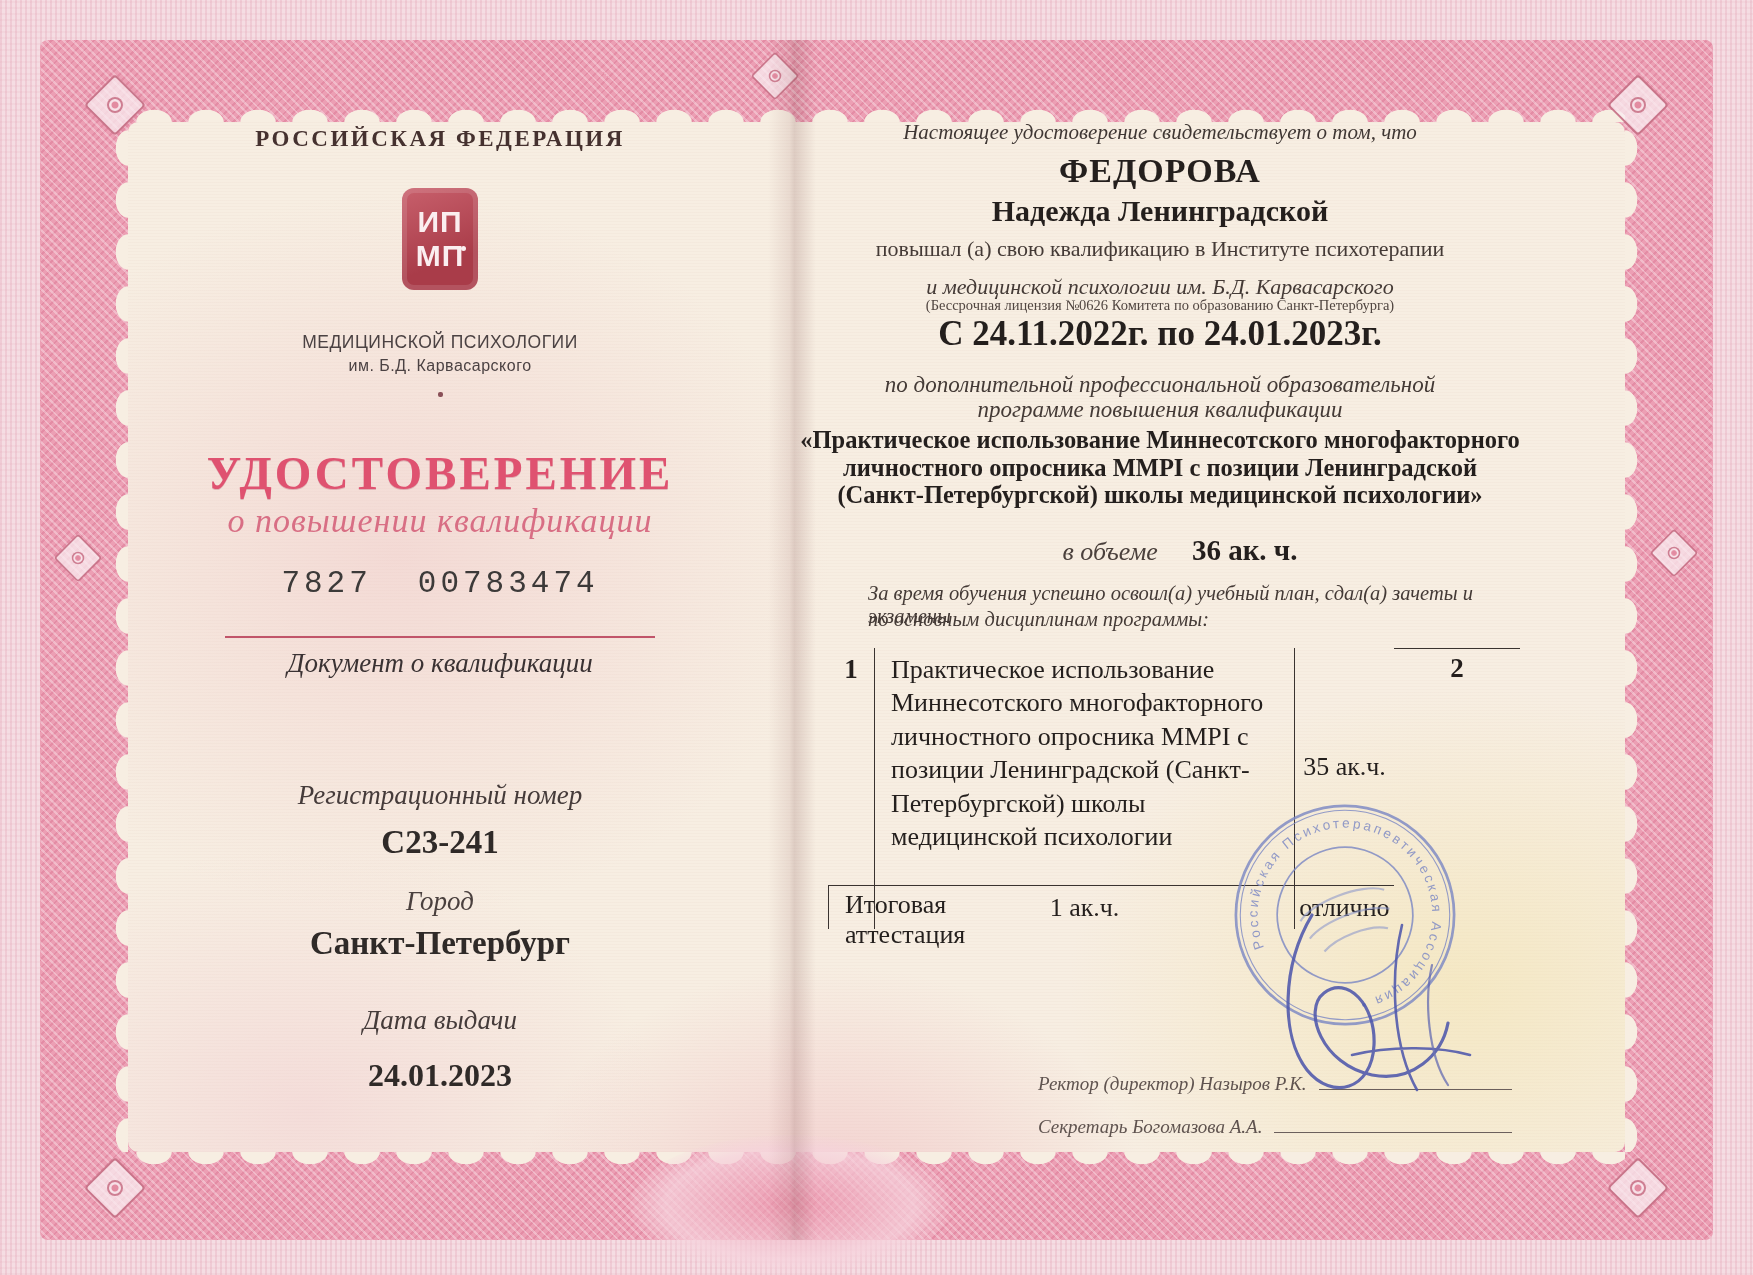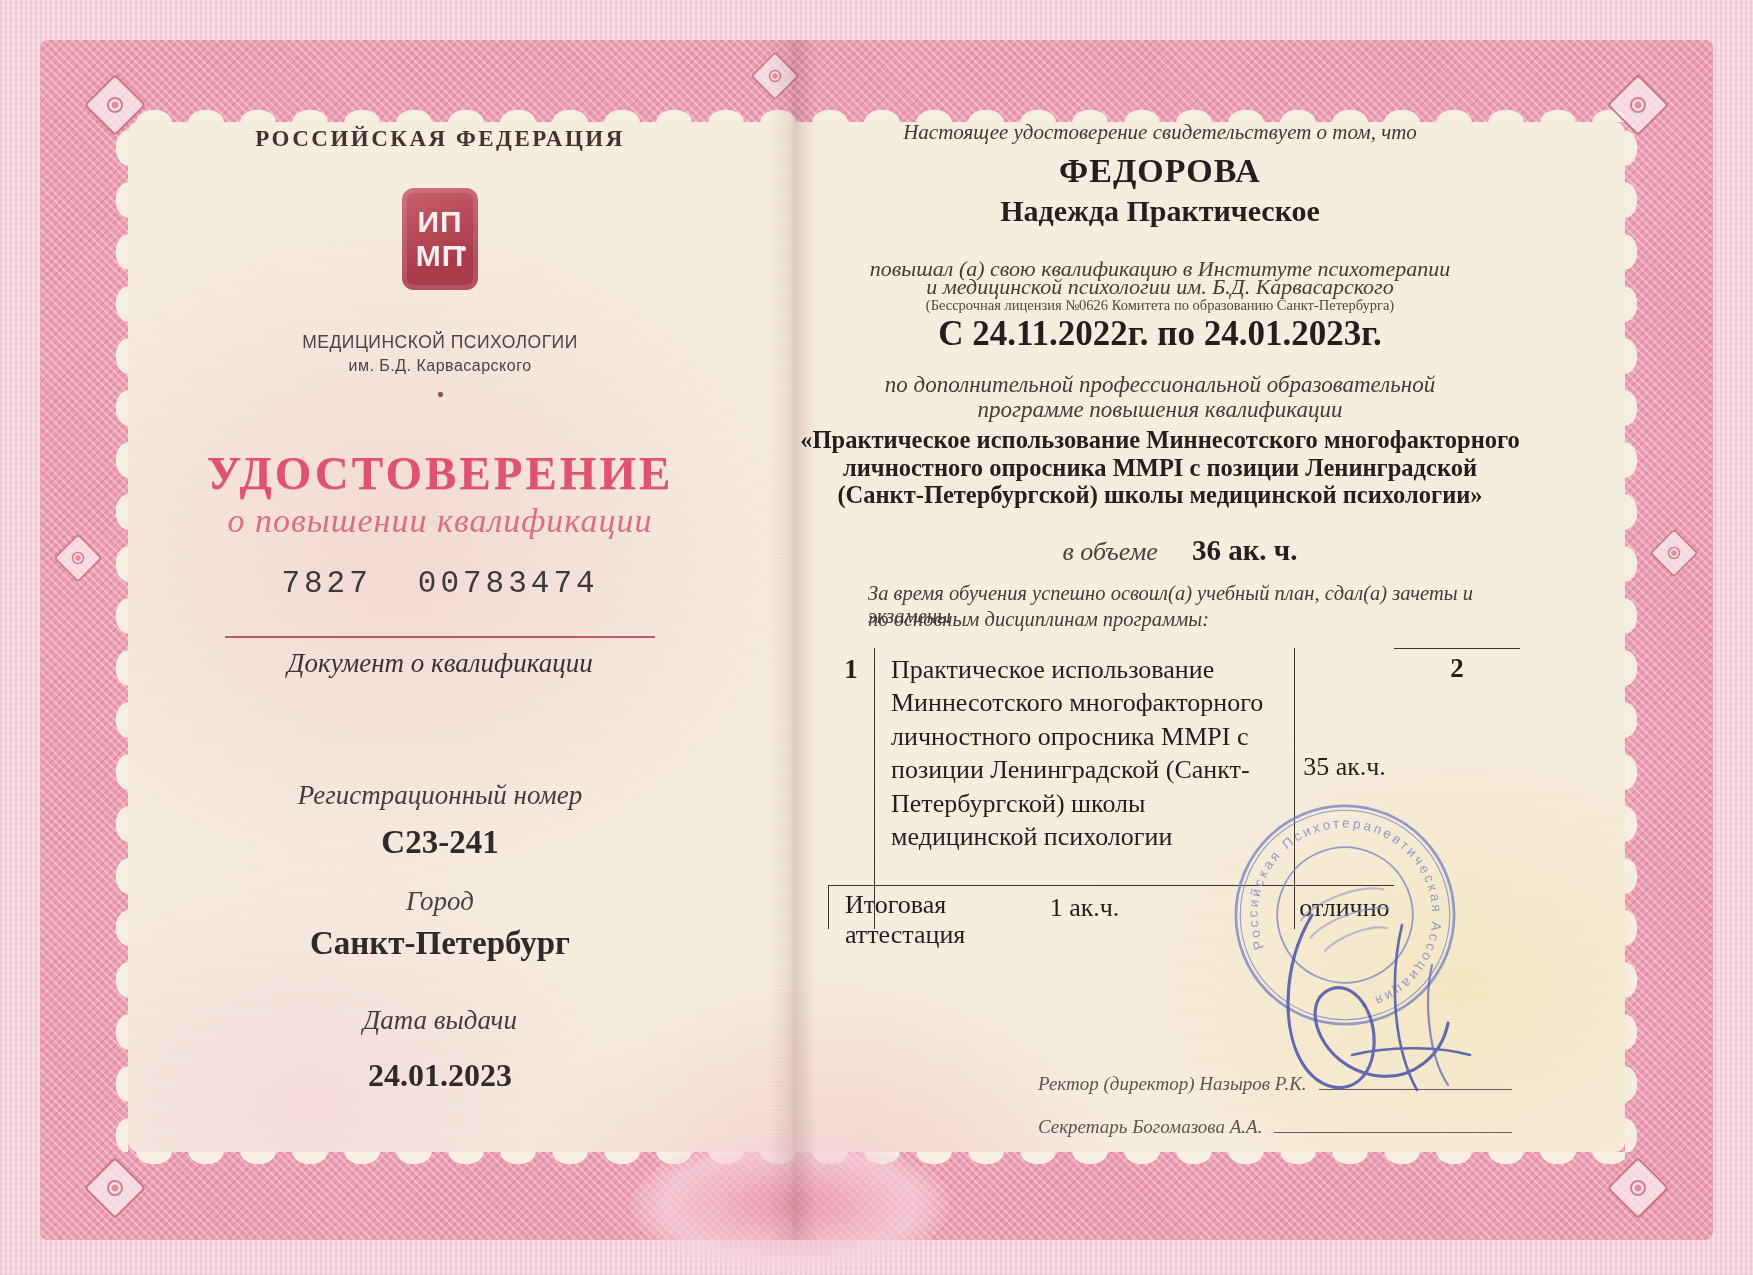--- a/index.html
+++ b/index.html
@@ -84,21 +84,21 @@
   .reg-label{top:670px;font-size:27px;font-style:italic;color:#453b3a;}
   .reg-value{top:714px;font-size:33px;font-weight:bold;color:#2f2a28;}
   .city-label{top:776px;font-size:27px;font-style:italic;color:#4a403e;}
   .city-value{top:815px;font-size:33px;font-weight:bold;color:#2f2a28;}
   .date-label{top:895px;font-size:27px;font-style:italic;color:#453b3a;}
   .date-value{top:947px;font-size:32px;font-weight:bold;color:#2f2a28;}
   
   .intro{top:20px;font-size:21px;font-style:italic;color:#3f3734;}
   .surname{top:52px;font-size:34px;font-weight:bold;letter-spacing:1px;color:#241f1d;}
   .name{top:94px;font-size:30px;font-weight:bold;color:#241f1d;}
-  .tr1{top:156px;font-size:22px;font-style:italic;color:#443a36;}
+  .tr1{top:136px;font-size:22px;color:#443a36;}
   .tr2{top:174px;font-size:22px;font-style:italic;color:#443a36;}
   .license{top:197px;font-size:14.5px;color:#514641;}
   .period{top:214px;font-size:35px;font-weight:bold;color:#241f1d;}
   .pi1{top:272px;font-size:23px;font-style:italic;color:#443a36;}
   .pi2{top:297px;font-size:23px;font-style:italic;color:#443a36;}
   .pt{font-size:24.5px;font-weight:bold;color:#241f1d;}
   .pt1{top:326px;} .pt2{top:354px;} .pt3{top:381px;}
   .volume{top:434px;display:flex;justify-content:center;align-items:baseline;gap:34px;padding-left:40px;box-sizing:border-box;}
   .volume .vl{font-size:26px;font-style:italic;color:#4a403c;}
   .volume .vv{font-size:29px;font-weight:bold;color:#241f1d;}
@@ -177,21 +177,21 @@
     <div class="abs city-label">Город</div>
     <div class="abs city-value">Санкт-Петербург</div>
 
     <div class="abs date-label">Дата выдачи</div>
     <div class="abs date-value">24.01.2023</div>
   </div>
 
   <div class="page page-right">
     <div class="abs intro">Настоящее удостоверение свидетельствует о том, что</div>
     <div class="abs surname">ФЕДОРОВА</div>
-    <div class="abs name">Надежда Практическое</div>
+    <div class="abs name">Надежда Ленинградской</div>
 
     <div class="abs tr1">повышал (а) свою квалификацию в Институте психотерапии</div>
     <div class="abs tr2">и медицинской психологии им. Б.Д. Карвасарского</div>
     <div class="abs license">(Бессрочная лицензия №0626 Комитета по образованию Санкт-Петербурга)</div>
     <div class="abs period">С 24.11.2022г. по 24.01.2023г.</div>
 
     <div class="abs pi1">по дополнительной профессиональной образовательной</div>
     <div class="abs pi2">программе повышения квалификации</div>
 
     <div class="abs pt pt1">«Практическое использование Миннесотского многофакторного</div>

